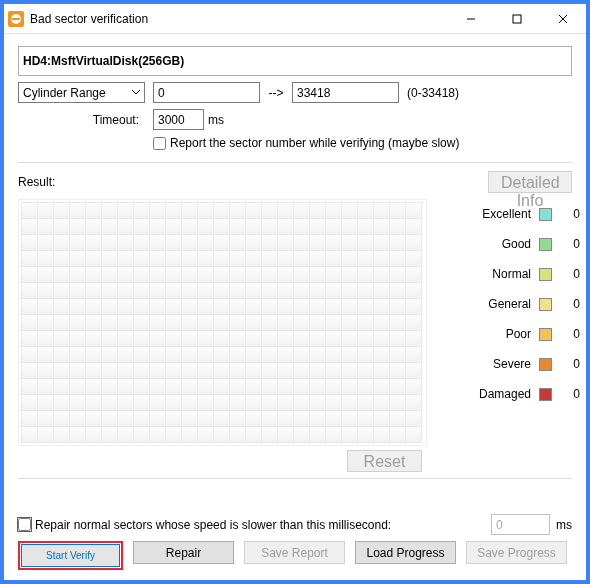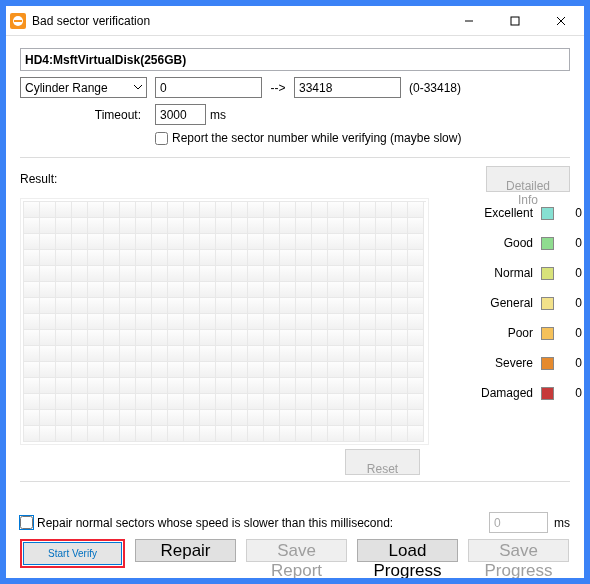--- a/index.html
+++ b/index.html
@@ -1,57 +1,57 @@
 <!DOCTYPE html>
 <html><head>
 <meta charset="utf-8">
 <style>
   * { box-sizing: border-box; }
   html, body { margin:0; padding:0; font-family: "Segoe UI", Arial, sans-serif; font-size:12px; color:#000; }
-  .window { width:590px; height:584px; background:#fff; border:6px solid #3b82f6; display:flex; flex-direction:column; overflow:hidden; }
+  .window { width:590px; height:584px; background:#fff; border:4px solid #3b82f6; display:flex; flex-direction:column; overflow:hidden; }
   .titlebar { height:30px; background:#fff; display:flex; align-items:center; padding-left:4px; border-bottom:1px solid #e0e0e0; }
   .title-icon { width:16px; height:16px; background:#f7931e; border-radius:2px; display:flex; align-items:center; justify-content:center; margin-right:6px; position:relative; }
   .title-icon svg { width:12px; height:12px; }
   .title-text { font-size:12px; color:#000; flex:1; }
   .winbtns { display:flex; height:100%; }
   .winbtn { width:46px; display:flex; align-items:center; justify-content:center; }
   .winbtn svg { width:10px; height:10px; }
   .content { padding:12px 14px 10px 14px; flex:1; display:flex; flex-direction:column; }
   .row { display:flex; align-items:center; margin-bottom:6px; }
   .select-disk-btn { width:119px; height:23px; border:1px solid #adadad; background:#e1e1e1; font-size:12px; padding:0; margin-right:8px; cursor:pointer; box-shadow:inset 0 0 2px #fff;}
-  .disk-display { flex:1; height:23px; border:1px solid #abadb3; padding-left:4px; display:flex; align-items:center; font-weight:bold; background:#fff;}
+  .disk-display { flex:1; height:30px; border:1px solid #abadb3; padding-left:4px; display:flex; align-items:center; font-weight:bold; background:#fff;}
   .combo { width:127px; height:21px; border:1px solid #7a7a7a; display:flex; align-items:center; padding-left:4px; position:relative; background:#fff;}
   .combo-arrow { position:absolute; right:0; top:0; bottom:0; width:17px; display:flex; align-items:center; justify-content:center; }
   .numbox { width:107px; height:21px; border:1px solid #7a7a7a; padding:2px 4px; font-size:12px; }
   .arrow-sep { width:32px; text-align:center; }
   .range-lbl { margin-left:8px; color:#000;}
   .timeout-lbl { width:127px; text-align:right; padding-right:6px; }
   .timeout-box { width:51px; height:21px; border:1px solid #7a7a7a; padding:2px 4px; font-size:12px; margin-right:4px;}
   .chk { display:flex; align-items:center; gap:4px; }
   input[type=checkbox]{ width:13px; height:13px; margin:0;}
   .hr { border:none; border-top:1px solid #dcdcdc; margin:6px 0 8px 0;}
   .result-hdr { display:flex; align-items:center; }
   .result-hdr .lbl { flex:1; }
-  .btn { height:22px; border:1px solid #adadad; background:#e1e1e1; font-size:12px; padding:12px 12px; cursor:pointer;}
+  .btn { height:22px; border:1px solid #adadad; background:#e1e1e1; font-size:16px; padding:2px 12px; cursor:pointer;}
   .btn.disabled { color:#9e9e9e; background:#efefef; border-color:#d0d0d0; cursor:default;}
   .grid-area { display:flex; margin-top:6px;gap:40px;}
   .cells-frame{ width:414px; padding:2px; border:1px solid #eee;}
   .cells { display:grid; grid-template-columns:repeat(25,16px); grid-auto-rows:16px; gap:0; border-top:1px solid #e8e8e8; border-left:1px solid #e8e8e8; width:403px;}
   .cell { border-right:1px solid #e8e8e8; border-bottom:1px solid #e8e8e8; background:linear-gradient(#fdfdfd,#f1f1f1);}
   .legend { flex:1; padding-left:12px; display:flex; flex-direction:column; gap:16px; padding-top:8px;}
   .legend-row { display:flex; align-items:center; justify-content:flex-end; gap:8px;}
   .legend-row .lname{ flex:1; text-align:right;}
   .swatch { width:13px; height:13px; border:1px solid #888;}
   .reset-row { display:flex; justify-content:flex-end; padding-right:150px; margin-top:4px;}
   .bottom { margin-top:auto; }
   .repair-line { display:flex; align-items:center; margin:8px 0 6px 0; }
   .repair-line .chk{ flex:1;}
   .ms-box { width:59px; height:21px; border:1px solid #c0c0c0; background:#fff; color:#aaa; padding:2px 4px; font-size:12px; text-align:left;}
   .btnrow { display:flex; gap:10px; }
-  .btn2 { flex:0 0 101px; height:23px; border:1px solid #adadad; background:#e1e1e1; font-size:17px; cursor:pointer;}
+  .btn2 { flex:0 0 101px; height:23px; border:1px solid #adadad; background:#e1e1e1; font-size:12px; cursor:pointer;}
   .btn2.disabled { color:#9e9e9e; background:#efefef; border-color:#d0d0d0; cursor:default;}
   .highlight { border:2px solid #e23; padding:1px; flex:0 0 105px;}
   .highlight .inner { width:100%; height:23px; border:1px solid #0078d7; background:#e5e5e5; font-size:10px; cursor:pointer; display:flex; align-items:center; justify-content:center; color:#0070c0;}
   .blue-chk { outline:1px solid #0078d7;}
 </style>
 </head>
 <body>
 
 <div class="window">
   <div class="titlebar">

